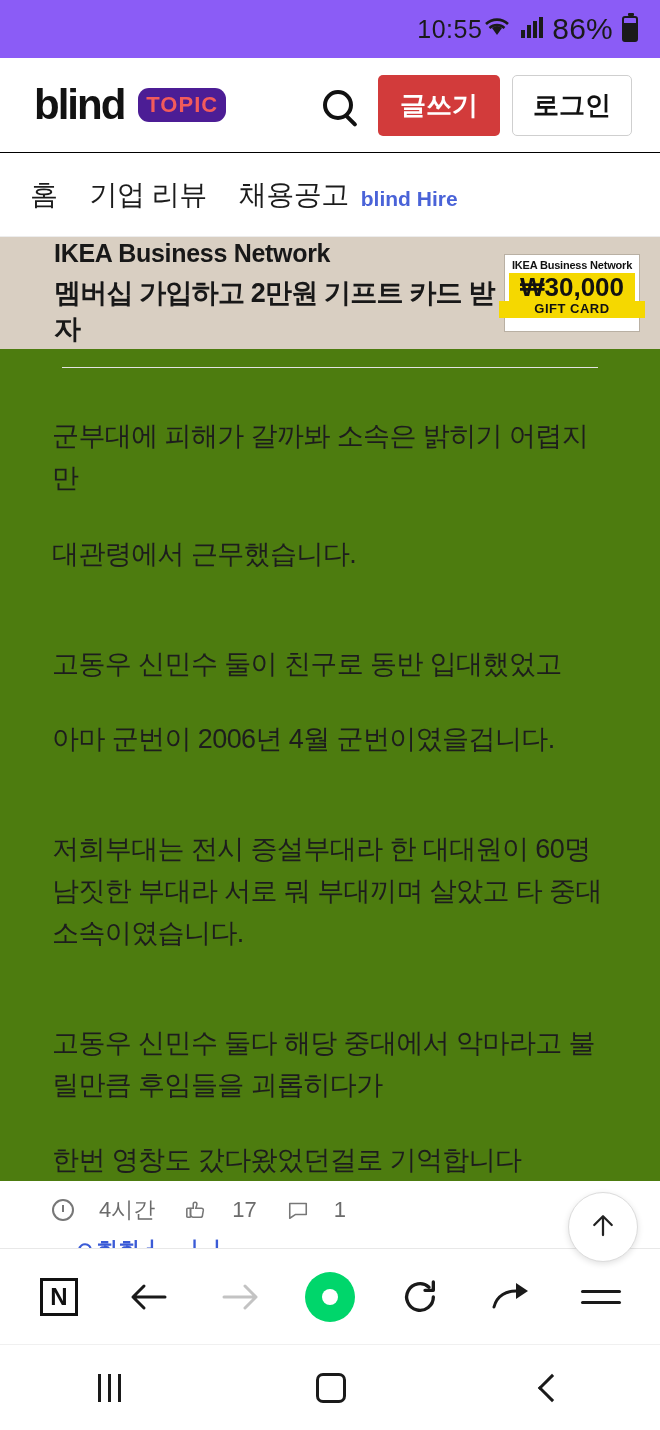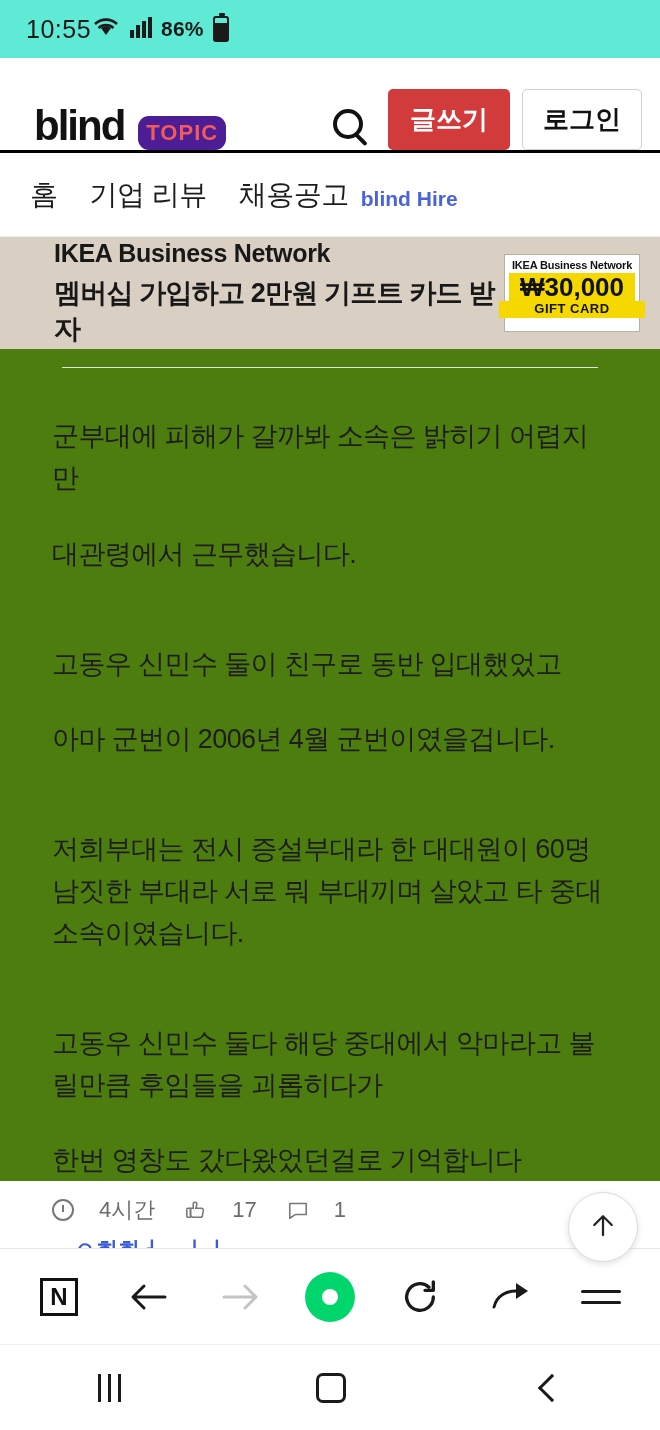--- a/index.html
+++ b/index.html
@@ -18,38 +18,37 @@
     display: flex;
     flex-direction: column;
   }
 
   
   .statusbar {
     height: 58px;
     flex: 0 0 58px;
     display: flex;
     align-items: center;
-    justify-content: flex-start;
+    justify-content: flex-end;
     padding: 0 22px 0 26px;
-    background: #5eead4;
+    background: #8b5cf6;
     color: #1a1a1a;
   }
   .status-time {
     font-size: 25px;
     letter-spacing: 0.5px;
   }
   .status-right {
     display: flex;
     align-items: center;
     gap: 9px;
   }
   .status-battery-text {
-    font-size: 21px;
+    font-size: 30px;
     letter-spacing: 0.2px;
-    font-weight: bold;
   }
   .battery-shape {
     width: 16px;
     height: 26px;
     border: 2px solid #1a1a1a;
     border-radius: 3px;
     position: relative;
     background: linear-gradient(#1a1a1a, #1a1a1a) no-repeat bottom / 100% 78%;
   }
   .battery-shape::after {
@@ -58,24 +57,24 @@
     top: -5px; left: 4px;
     width: 6px; height: 3px;
     background: #1a1a1a;
     border-radius: 1px;
   }
 
   
   .app-header {
     flex: 0 0 95px;
     display: flex;
-    align-items: flex-end;
-    padding: 0 18px 0 34px;
-    background: #ffffff;
-    border-bottom: 3px solid #000000;
+    align-items: center;
+    padding: 0 28px 0 34px;
+    background: #ffffff;
+    border-bottom: 1px solid #000000;
   }
   .logo {
     font-size: 42px;
     font-weight: bold;
     letter-spacing: -2px;
     color: #121212;
   }
   .topic-badge {
     margin-left: 14px;
     color: #f25b5b;

